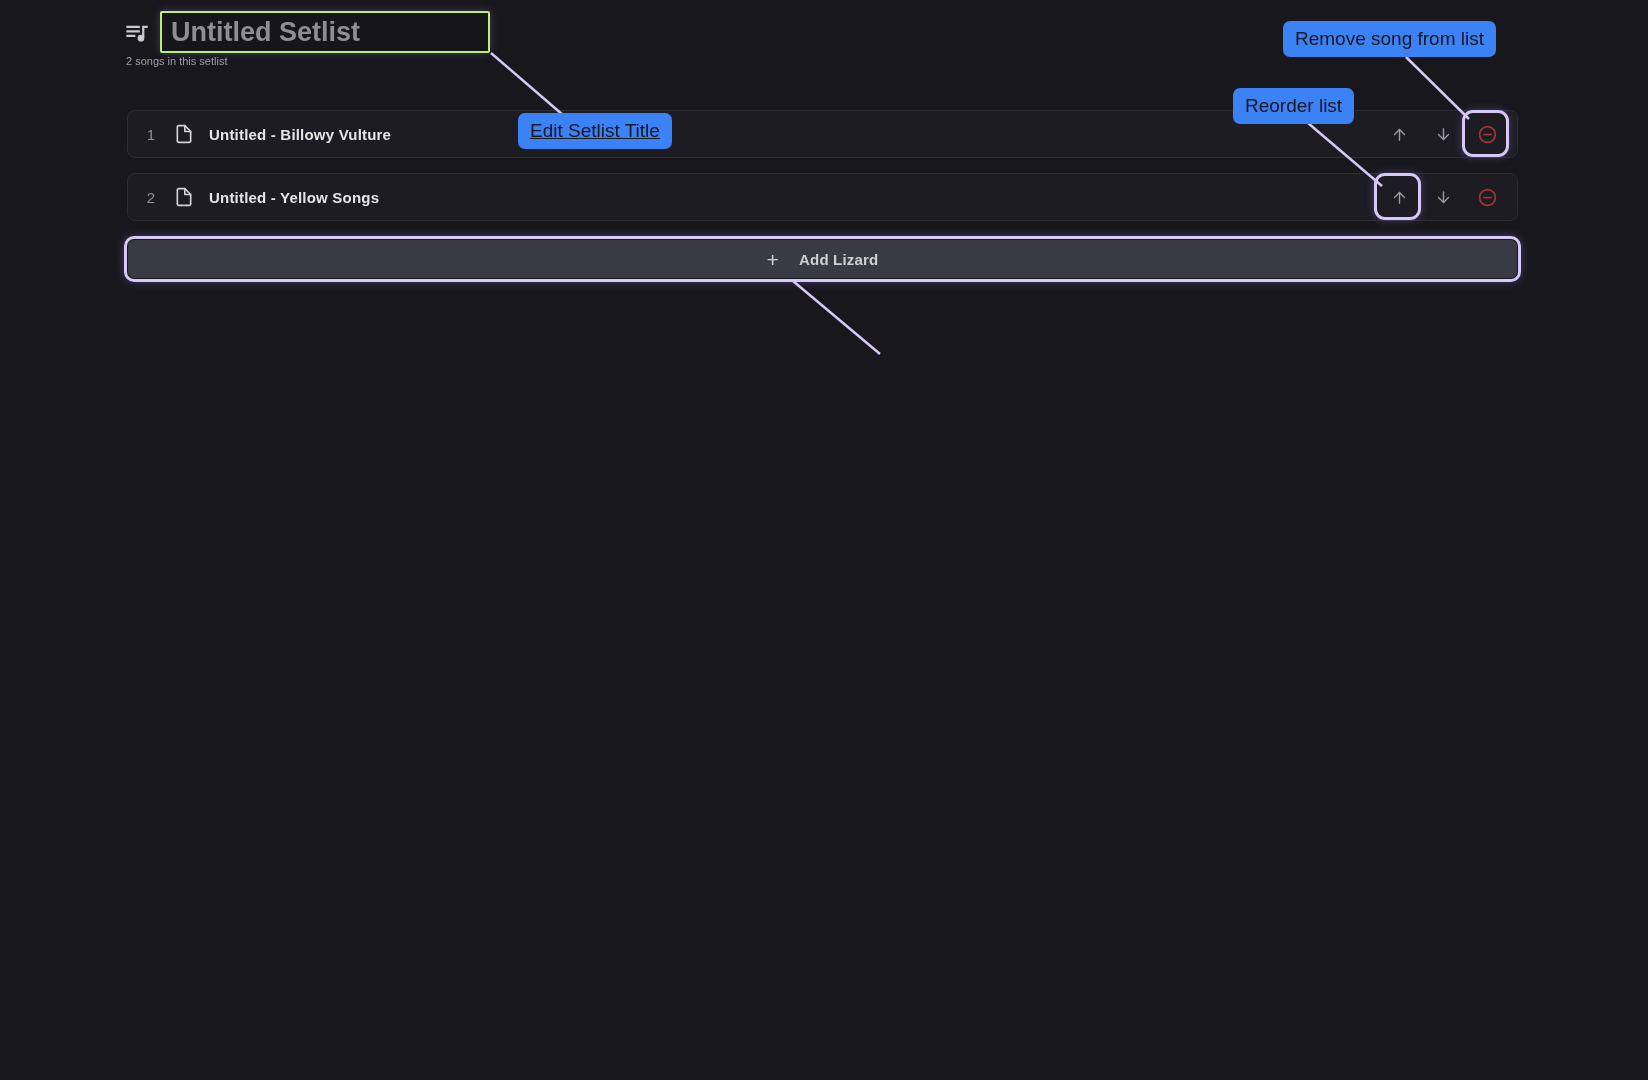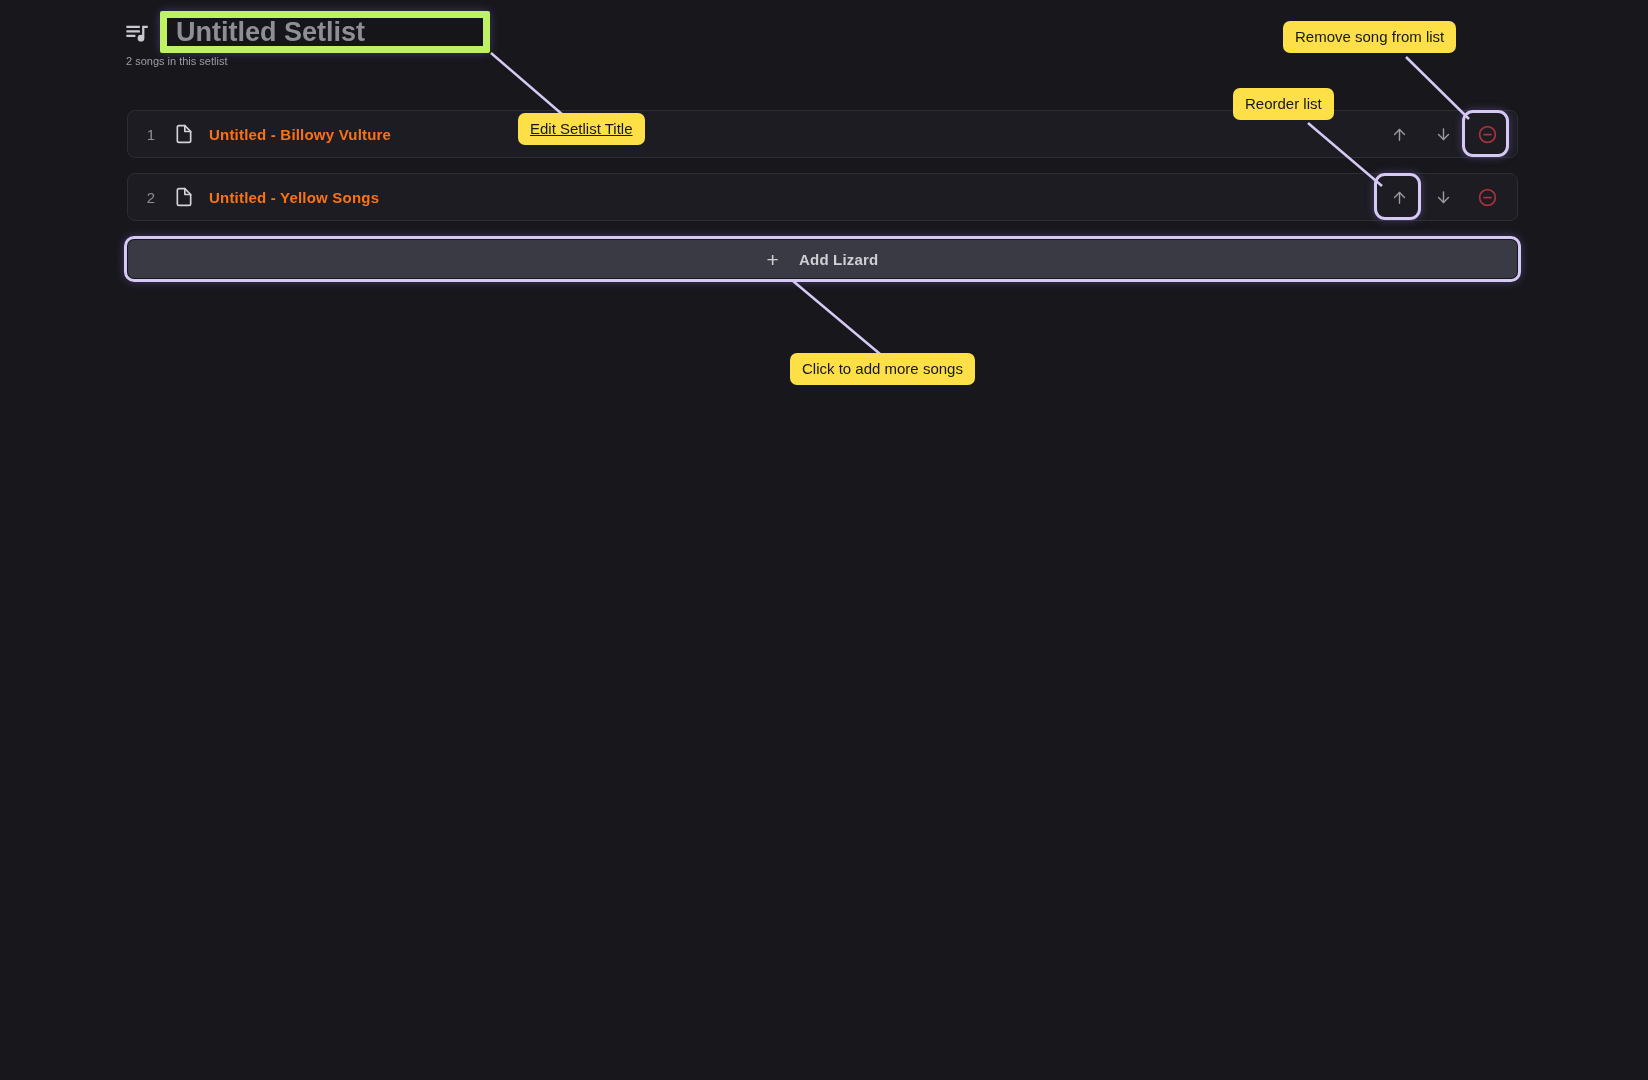--- a/index.html
+++ b/index.html
@@ -10,39 +10,39 @@
     position: relative; overflow: hidden;
     color: #dcdce0;
   }
   .canvas { position: absolute; inset: 0; }
 
   
   .playlist-icon { position: absolute; left: 123px; top: 19px; width: 27px; height: 27px; color: #c9c9cf; }
   .title-input {
     position: absolute; left: 160px; top: 11px; width: 330px; height: 42px;
     background: #15151a;
-    border: 7px solid #bef264; border-radius: 2px;
+    border: 2px solid #bef264; border-radius: 2px;
     box-shadow: 0 0 10px rgba(120,100,180,0.45);
     font-family: "Liberation Sans", sans-serif;
     font-size: 27px; font-weight: bold; color: #8e8e96;
     padding: 0 9px; outline: none;
   }
   .subtitle { position: absolute; left: 126px; top: 55px; font-size: 11px; color: #9c9ca3; }
 
   
   .song-row {
     position: absolute; left: 127px; width: 1391px; height: 48px;
     background: #1c1c22; border: 1px solid #2d2d34; border-radius: 8px;
     display: flex; align-items: center; padding: 0 12px 0 14px;
   }
   .row-1 { top: 110px; }
   .row-2 { top: 173px; }
   .song-index { width: 18px; text-align: center; font-size: 15px; color: #8e8e95; flex: none; }
   .file-icon { width: 20px; height: 20px; margin-left: 14px; color: #d2d2d7; flex: none; }
-  .song-title { margin-left: 15px; font-size: 15px; font-weight: bold; color: #f97316; letter-spacing: .2px; }
+  .song-title { margin-left: 15px; font-size: 15px; font-weight: bold; color: #e5e5e5; letter-spacing: .2px; }
   .row-spacer { flex: 1; }
   .icon-btn {
     width: 36px; height: 36px; margin-left: 8px; border: none; background: transparent;
     border-radius: 8px; display: flex; align-items: center; justify-content: center;
     cursor: pointer; flex: none;
   }
   .arrow-icon { width: 17px; height: 17px; color: #9a9aa1; }
   .remove-icon { width: 21px; height: 21px; color: #a5333b; }
 
   
@@ -58,22 +58,22 @@
     display: flex; align-items: center; justify-content: center; gap: 20px;
     color: #cfcfd4; font-family: "Liberation Sans", sans-serif;
     font-size: 15px; font-weight: bold; letter-spacing: .2px; cursor: pointer;
   }
   .plus-icon { font-size: 21px; font-weight: normal; color: #cfcfd4; line-height: 1; }
 
   
   .anno-line-svg { position: absolute; inset: 0; width: 1648px; height: 1080px; pointer-events: none; z-index: 5; }
   .anno-label {
     position: absolute; z-index: 6;
-    background: #fde047; color: #17171c;
-    font-size: 15px; line-height: 1; padding: 8px 12px 9px 12px;
+    background: #3b82f6; color: #17171c;
+    font-size: 19px; line-height: 1; padding: 8px 12px 9px 12px;
     border-radius: 7px; white-space: nowrap;
   }
   .label-remove  { left: 1283px; top: 21px; }
   .label-reorder { left: 1233px; top: 88px; }
   .label-edit    { left: 518px;  top: 113px; text-decoration: underline; }
   .label-addmore { left: 790px;  top: 353px; }
   .highlight-box {
     position: absolute; z-index: 4; width: 47px; height: 47px;
     border: 3px solid #d6c9f6; border-radius: 11px;
     box-shadow: 0 0 9px rgba(120,100,180,0.5);
@@ -162,15 +162,14 @@
   <svg class="anno-line-svg">
     <line x1="491" y1="53" x2="563" y2="115" stroke="#d6c9f6" stroke-width="2.5"></line>
     <line x1="1406" y1="57" x2="1469" y2="119" stroke="#d6c9f6" stroke-width="2.5"></line>
     <line x1="1308" y1="123" x2="1382" y2="186" stroke="#d6c9f6" stroke-width="2.5"></line>
     <line x1="793" y1="281" x2="880" y2="354" stroke="#d6c9f6" stroke-width="2.5"></line>
   </svg>
 
   <div class="anno-label label-remove">Remove song from list</div>
   <div class="anno-label label-reorder">Reorder list</div>
   <div class="anno-label label-edit">Edit Setlist Title</div>
-  <div class="anno-label label-addmore">Click to add more songs</div>
 
 </div>
 
 </body></html>

